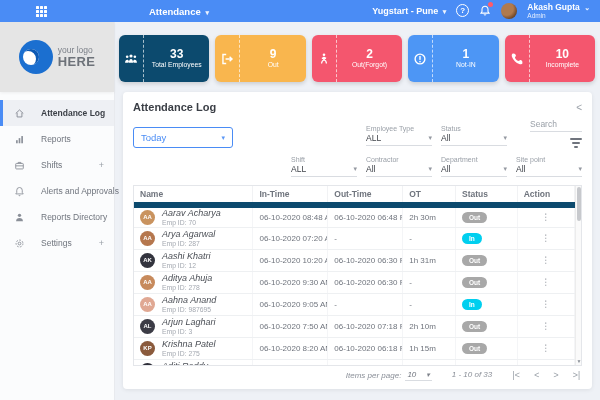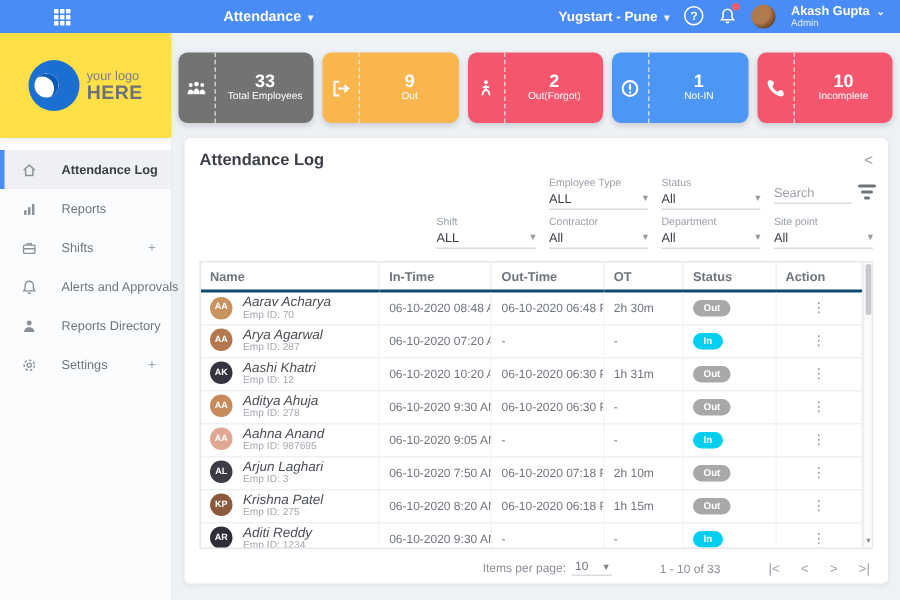--- a/index.html
+++ b/index.html
@@ -24,21 +24,21 @@
     background:#ff5b6a; border-radius:50%; }
   .tb-avatar { width:16px; height:16px; border-radius:50%;
     background:radial-gradient(circle at 35% 35%, #b07a4e 0 45%, #6b4326 75%, #3a2413); cursor:pointer; }
   .tb-user { line-height:1.1; cursor:pointer; }
   .tb-user .nm { font-size:8.5px; font-weight:bold; }
   .tb-user .rl { font-size:6.5px; opacity:.85; }
 
   
   .sidebar { position:absolute; left:0; top:22px; width:115px; height:378px;
     background:#fbfcfd; border-right:1px solid #e8eaee; z-index:20; }
-  .logo-area { height:70px; background:#fde047; display:flex; align-items:center;
+  .logo-area { height:70px; background:#e5e5e5; display:flex; align-items:center;
     justify-content:center; gap:5px; box-shadow:0 1px 3px rgba(0,0,0,.06); }
   .logo-circ { width:34px; height:34px; border-radius:50%; background:#1b6fd0; position:relative; }
   .logo-circ::after { content:""; position:absolute; left:4px; top:9px; width:16px; height:16px;
     border-radius:50%; background:#fff; box-shadow:inset -3px 2px 0 #0d5ab5; }
   .logo-txt { color:#7a7f87; line-height:1; }
   .logo-txt .l1 { font-size:8.5px; }
   .logo-txt .l2 { font-size:13px; font-weight:bold; letter-spacing:.3px; color:#6d7279; }
   .menu { margin-top:8px; }
   .menu-item { height:26px; display:flex; align-items:center; padding-left:11px;
     cursor:pointer; color:#777c85; position:relative; border-left:3px solid transparent; }
@@ -73,57 +73,57 @@
     color:#4a8cf5; font-size:9.5px; display:flex; align-items:center; padding:0 7px;
     cursor:pointer; margin-top:8px; }
   .today-sel .caret { margin-left:auto; color:#4a8cf5; }
   .fgrid { margin-left:auto; display:grid; grid-template-columns:repeat(4,66px);
     column-gap:9px; row-gap:5px; }
   .fcell { display:flex; flex-direction:column; justify-content:center; }
   .fcell .flab { font-size:7px; color:#9aa0a8; margin-bottom:1px; }
   .fval { display:flex; align-items:center; border-bottom:1px solid #d9dce1;
     font-size:8.5px; color:#3b3f46; padding-bottom:2px; cursor:pointer; }
   .fval .caret { margin-left:auto; color:#8a8f98; }
-  .searchcell { display:flex; align-items:flex-end; gap:6px; }
+  .searchcell { display:flex; align-items:flex-end; gap:6px;flex-direction:column; }
   .search-inp { width:52px; border:none; border-bottom:1px solid #d9dce1; font-size:8.5px;
     color:#3b3f46; outline:none; padding-bottom:2px; font-family:"Liberation Sans",sans-serif; }
   .search-inp::placeholder { color:#9aa0a8; }
   .filter-ic { width:12px; height:10px; position:relative; cursor:pointer; margin-bottom:3px; }
   .filter-ic i { position:absolute; left:50%; transform:translateX(-50%); height:1.6px;
     background:#6f747d; border-radius:1px; display:block; }
   .filter-ic i:nth-child(1){ top:0; width:12px; } .filter-ic i:nth-child(2){ top:4px; width:8px; }
   .filter-ic i:nth-child(3){ top:8px; width:4px; }
 
   
   .tbl-wrap { margin-top:8px; border:1px solid #e4e6ea; flex:1; overflow:hidden; position:relative; }
   table { width:calc(100% - 6px); border-collapse:collapse; table-layout:fixed; }
   th { font-size:8.5px; color:#6f747d; font-weight:bold; text-align:left; height:19px;
-    padding:0 6px; border-bottom:2px solid #0c4a6e; border-right:1px solid #f1f2f4;
+    padding:0 6px; border-bottom:6px solid #0c4a6e; border-right:1px solid #f1f2f4;
     background:#fff; white-space:nowrap; }
   td { height:22px; padding:0 6px; border-bottom:1px solid #eef0f2;
     border-right:1px solid #f4f5f7; font-size:8px; color:#6f747d; white-space:nowrap; overflow:hidden; }
   .namecell { display:flex; align-items:center; gap:7px; }
   .avatar { width:15px; height:15px; border-radius:50%; flex:none; color:#fff;
     font-size:6px; font-weight:bold; display:flex; align-items:center; justify-content:center; }
   .pname { font-size:9px; color:#4a4e55; line-height:1.2;font-style:italic; }
   .pid { font-size:6.8px; color:#a3a8b0; line-height:1.2; }
   .badge { display:inline-block; font-size:6.5px; font-weight:bold; color:#fff;
     padding:2px 7px; border-radius:8px; cursor:pointer; }
   .dots { color:#8a8f98; font-size:9px; text-align:center; cursor:pointer; letter-spacing:0; }
   .c-name{width:27%;} .c-in{width:17%;} .c-out{width:17%;} .c-ot{width:12%;}
   .c-st{width:14%;} .c-ac{width:13%;}
   .vscroll { position:absolute; right:0; top:0; bottom:0; width:6px; background:#fafafa;
     border-left:1px solid #ececec; cursor:pointer; }
   .vthumb { position:absolute; top:1px; left:1px; width:4px; height:34px; background:#c7c9cd; border-radius:2px; }
   .varrow { position:absolute; bottom:0; left:0; width:6px; height:8px; font-size:5px;
     color:#8a8f98; display:flex; align-items:center; justify-content:center; }
 
   
-  .tfoot { height:18px; display:flex; align-items:flex-end; justify-content:flex-end;
-    gap:32px; font-size:8px; color:#8a8f98; padding-top:4px; }
+  .tfoot { height:18px; display:flex; align-items:flex-start; justify-content:flex-end;
+    gap:20px; font-size:8px; color:#8a8f98; padding-top:4px;font-style:italic; }
   .ipp { display:flex; align-items:center; gap:4px; }
   .ipp-sel { border-bottom:1px solid #d9dce1; padding:0 2px 1px 2px; display:flex;
     align-items:center; gap:8px; cursor:pointer; color:#6f747d; }
   .pager { display:flex; gap:14px; font-size:9px; color:#9aa0a8; margin-right:2px; }
   .pager span { cursor:pointer; }
 </style>
 </head>
 <body>
 
 <div class="topbar">
@@ -231,21 +231,21 @@
         </span>
         <span class="lbl">Settings</span>
         <span class="plus">+</span>
       </div>
     </div>
 </div>
 
 <div class="main">
 
   <div class="cards" id="cards">
-      <div class="card" style="background: #737373; justify-content: center;">
+      <div class="card" style="background: #0c4a6e; justify-content: center;">
         <div class="ic">
           <svg width="16" height="14" viewBox="0 0 16 16" fill="#fff">
             <circle cx="3.6" cy="5.4" r="1.5"></circle>
             <circle cx="8" cy="4.6" r="1.8"></circle>
             <circle cx="12.4" cy="5.4" r="1.5"></circle>
             <path d="M1.2 12.4c0-2.2 1.1-3.6 2.4-3.6 1 0 1.8.7 2.2 1.9-.4.5-.6 1.1-.7 1.7zM5.6 12.4C5.6 9.8 6.6 8 8 8s2.4 1.8 2.4 4.4zM10.9 12.4c-.1-.6-.3-1.2-.7-1.7.4-1.2 1.2-1.9 2.2-1.9 1.3 0 2.4 1.4 2.4 3.6z"></path>
           </svg>
         </div>
         <div class="tx">
           <div class="val">33</div>
@@ -302,20 +302,24 @@
       </div>
     </div>
 
   <div class="panel">
     <div class="panel-head">
       <div class="panel-title">Attendance Log</div>
       <div class="collapse">&lt;</div>
     </div>
 
     <div class="filter-zone">
+      <div class="today-sel">
+        <span>Today</span>
+        <span class="caret">▾</span>
+      </div>
       <div class="fgrid" id="fgrid">
           <div></div>
           <div class="fcell">
             <span class="flab">Employee Type</span>
             <span class="fval">
               <span>ALL</span>
               <span class="caret">▾</span>
             </span>
           </div>
           <div class="fcell">

